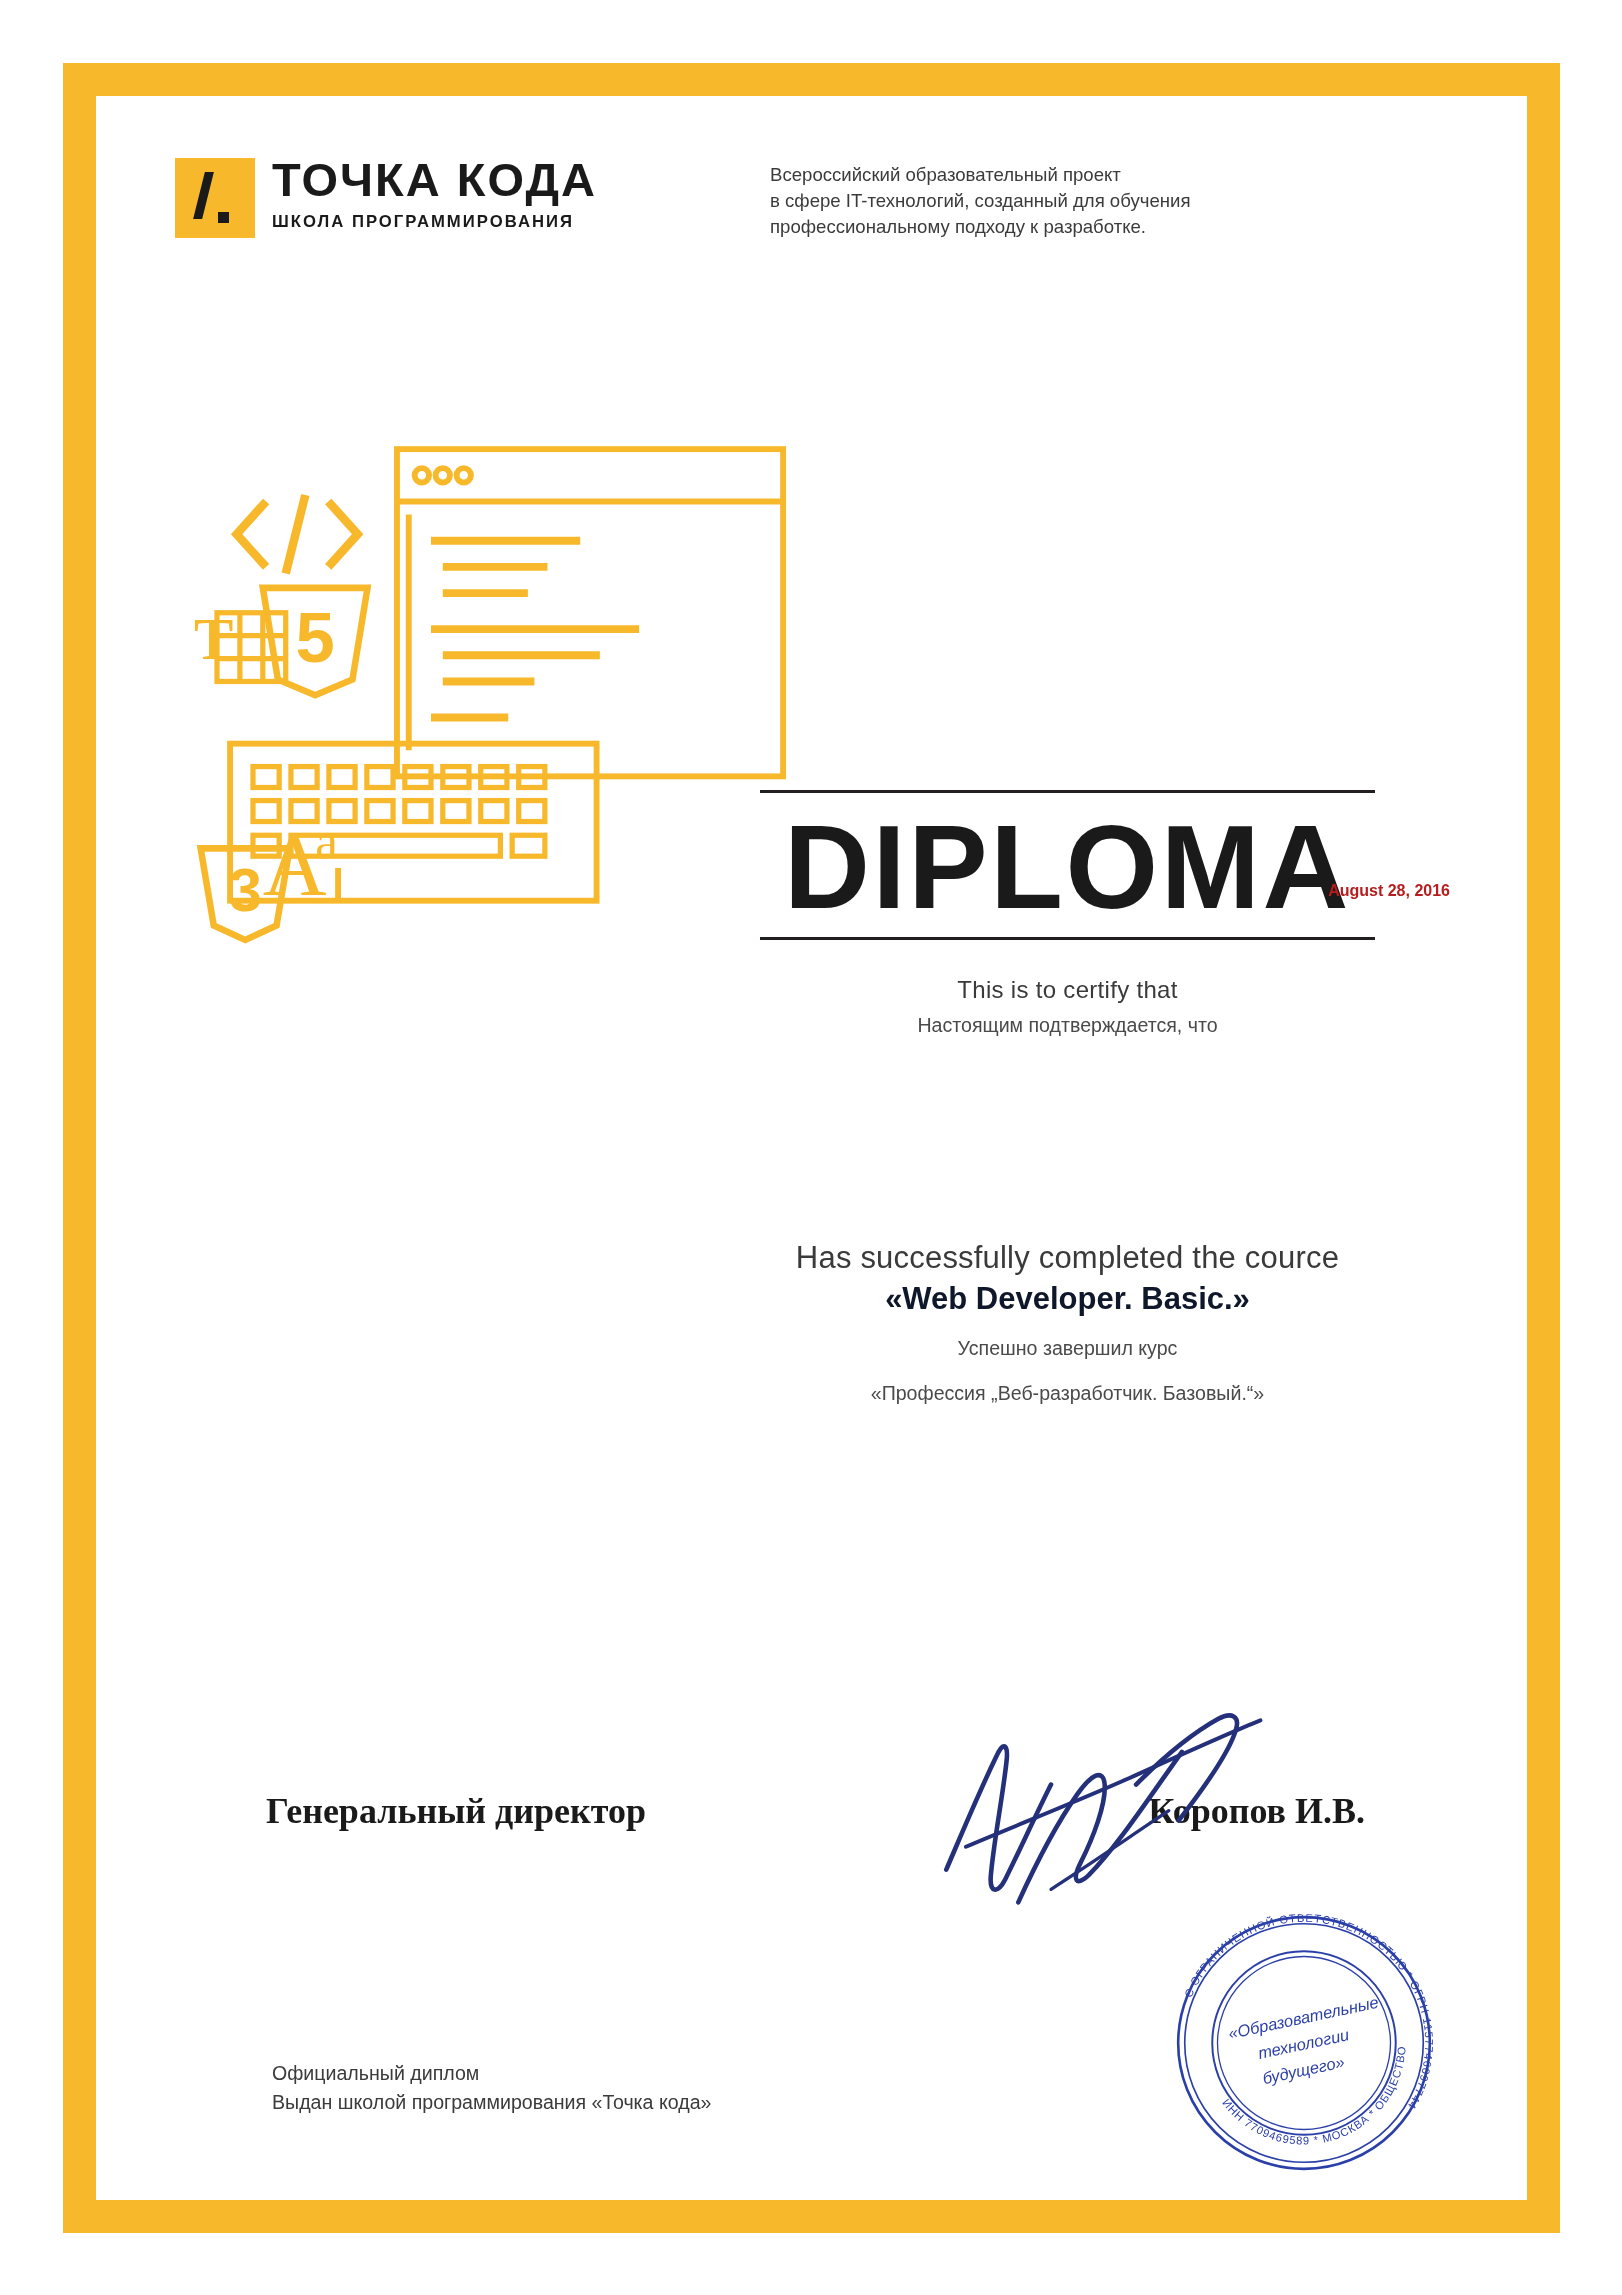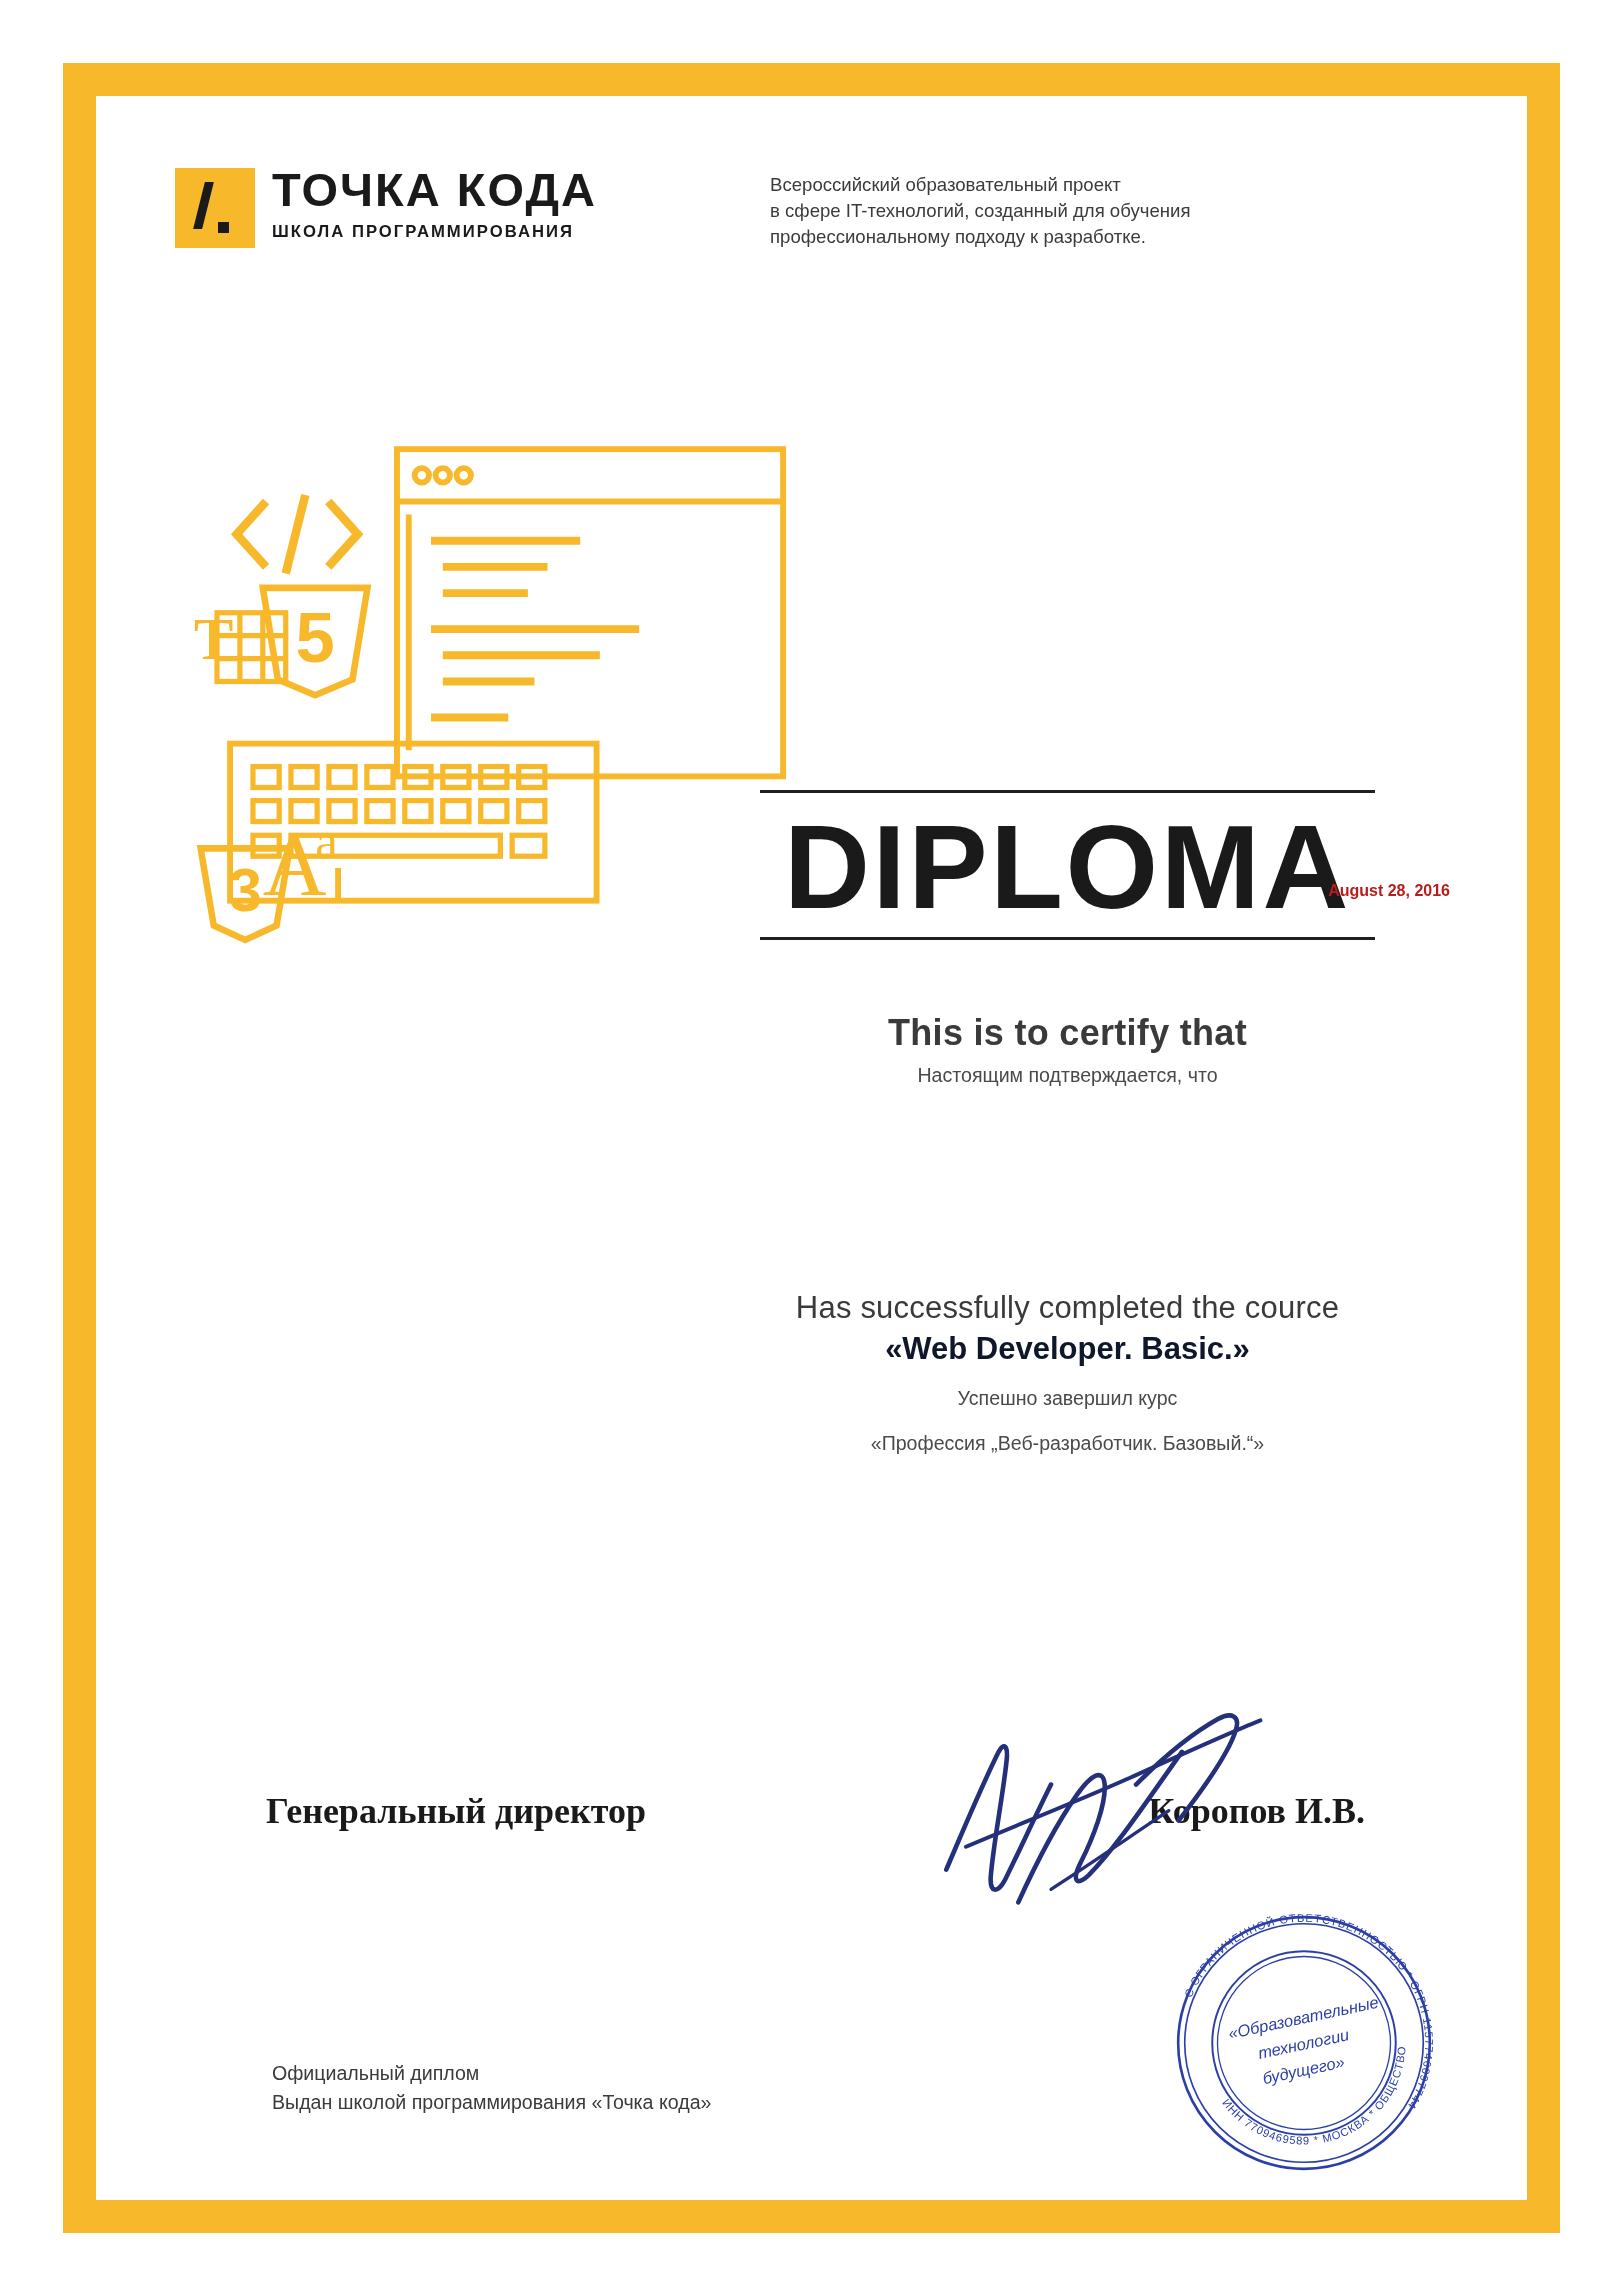--- a/index.html
+++ b/index.html
@@ -48,21 +48,21 @@
     left: 96px;
     top: 96px;
     width: 1432px;
     height: 2104px;
   }
 
   
   .header {
     position: absolute;
     left: 79px;
-    top: 69px;
+    top: 59px;
     width: 1283px;
     display: flex;
     align-items: flex-start;
   }
   .logo-block {
     display: flex;
     align-items: flex-start;
     width: 556px;
   }
   .logo-mark {
@@ -155,25 +155,24 @@
   .diploma-date {
     position: absolute;
     right: 59px;
     top: 92px;
     font-size: 16px;
     font-weight: bold;
     color: #b91c1c;
     white-space: nowrap;
   }
   .certify-en {
-    font-size: 36px;
+    font-size: 24px;
     color: #3a3a3a;
-    margin-top: 72px;
+    margin-top: 36px;
     letter-spacing: 0.3px;
-    font-weight: bold;
   }
   .certify-ru {
     font-size: 19.6px;
     color: #4a4a4a;
     margin-top: 10.5px;
   }
   .recipient-name {
     font-size: 39px;
     font-weight: bold;
     color: #1a1a1a;

